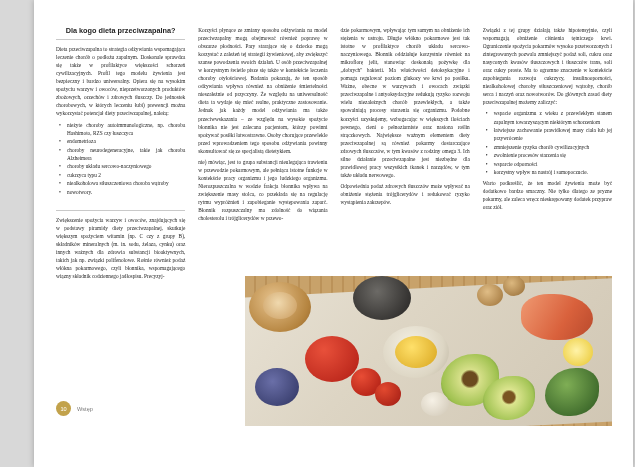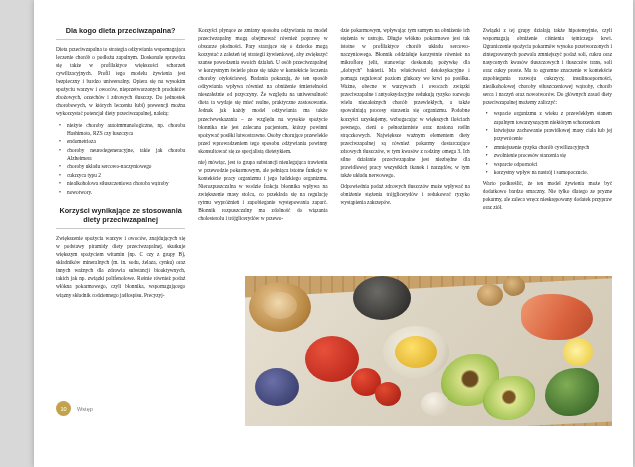--- a/index.html
+++ b/index.html
@@ -141,21 +141,20 @@
         <ul class="bullets">
           <li>nieżyte choroby autoimmunologiczne, np. choroba Hashimoto, RZS czy łuszczyca</li>
           <li>endometrioza</li>
           <li>choroby neurodegeneracyjne, takie jak choroba Alzheimera</li>
           <li>choroby układu sercowo-naczyniowego</li>
           <li>cukrzyca typu 2</li>
           <li>niealkoholowa stłuszczeniowa choroba wątroby</li>
           <li>nowotwory.</li>
         </ul>
         <div class="spacer"></div>
-        <h2 class="heading">Korzyści wynikające ze stosowania diety przeciwzapalnej</h2>
         <div class="rule"></div>
         <p class="body">Zwiększenie spożycia warzyw i owoców, znajdujących się w podstawy piramidy diety przeciwzapalnej, skutkuje większym spożyciem witamin (np. C czy z grupy B), składników mineralnych (m. in. sodu, żelaza, cynku) oraz innych ważnych dla zdrowia substancji bioaktywnych, takich jak np. związki polifenolowe. Rośnie również podaż włókna pokarmowego, czyli błonnika, wspomagającego wiązny składnik codziennego jadłospisu. Precyzyj-</p>
       </div>
 
       <div class="col">
         <p class="body">Korzyści płynące ze zmiany sposobu odżywiania na model przeciwzapalny mogą obejmować również poprawę w obszarze płodności. Pary starające się o dziecko mogą korzystać z zależeń tej strategii żywieniowej, aby zwiększyć szanse powodzenia swoich działań. U osób przeciwzapalnej w korzystnym świetle pisze się także w kontekście leczenia choroby otyłościowej. Badania pokazują, że ten sposób odżywiania wpływa również na obniżenie śmiertelności nieszałeżnie od przyczyny. Że względu na uniwersalność dieta ta wydaje się mieć realne, praktyczne zastosowanie. Jednak jak każdy model odżywiania ma także przeciwwskazania – ze względu na wysokie spożycie błonnika nie jest zalecana pacjentom, którzy powinni spożywać posiłki łatwostrawne. Osoby chorujące przewlekle przed wprowadzeniem tego sposobu odżywiania powinny skonsultować się ze specjalistą dietetykiem.</p>
         <p class="body">nie) mówiąc, jest to grupa substancji nieulegająca trawieniu w przewodzie pokarmowym, ale pełniąca istotne funkcje w kontekście pracy organizmu i jego ludzkiego organizmu. Nierozpuszczalna w wodzie frakcja błonnika wpływa na zwiększenie masy stolca, co przekłada się na regulację rytmu wypróżnień i zapobieganie występowania zaparć. Błonnik rozpuszczalny ma zdolność do wiązania cholesterolu i trójglicerydów w przewo-</p>
       </div>
 
       <div class="col">

